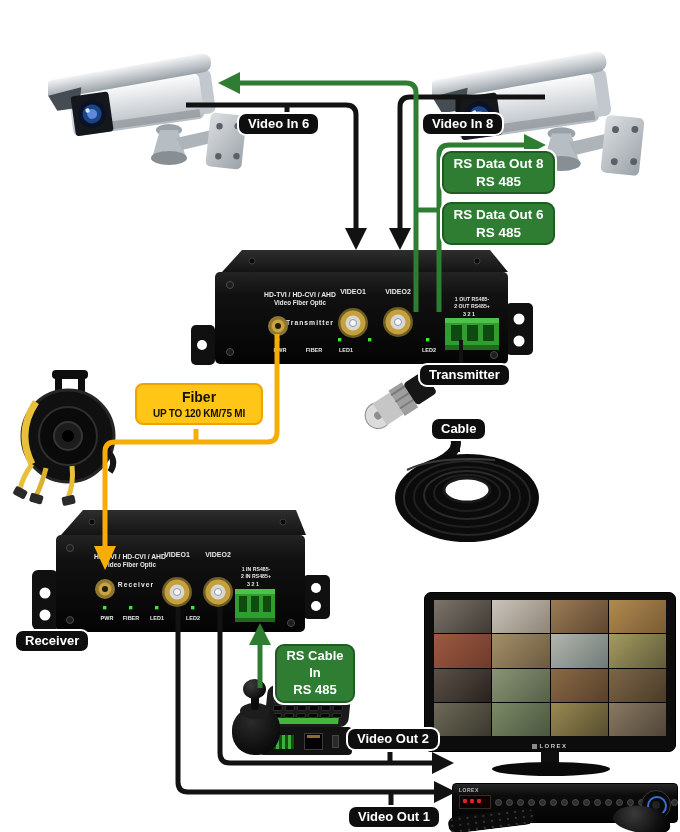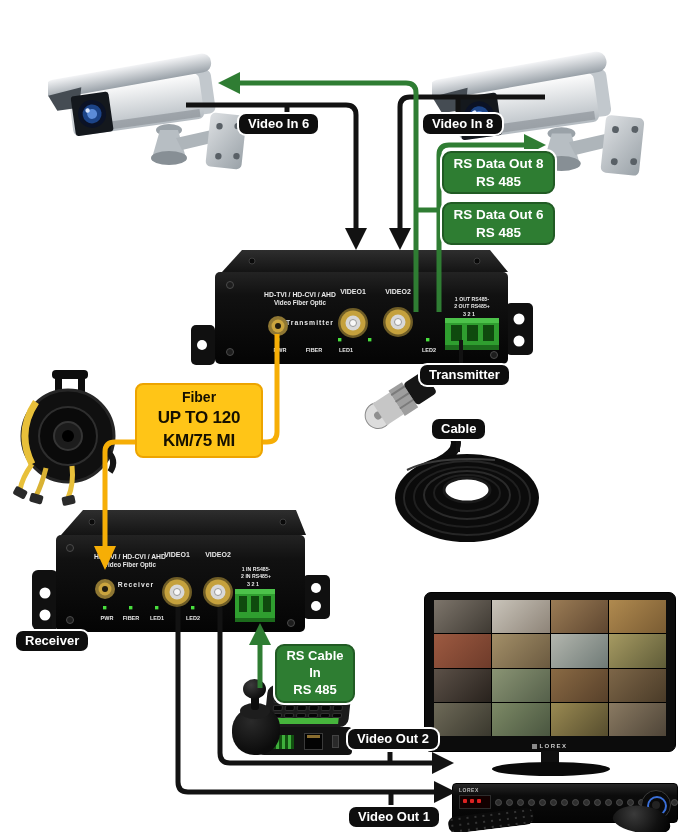--- a/index.html
+++ b/index.html
@@ -13,21 +13,21 @@
         font-size:13px;padding:2px 9px 3px;border-radius:7px;box-shadow:0 0 0 2px #fff;
         white-space:nowrap;}
   .glabel{position:absolute;z-index:40;background:#2e7d32;border:2px solid #215b24;
           color:#fff;font-weight:bold;font-size:13.5px;text-align:center;line-height:1.3;
           border-radius:9px;padding:2px 5px;box-shadow:0 0 0 2px #fff;}
   .glabel.small{font-size:13px;padding:2px 4px;}
   .ylabel{position:absolute;z-index:40;background:#ffc517;border:2px solid #eda400;
           color:#151000;font-weight:bold;text-align:center;border-radius:8px;
           padding:3px 4px;line-height:1.35;}
   .ylabel .l1{font-size:14px;}
-  .ylabel .l2{font-size:17px;letter-spacing:-0.2px;}
+  .ylabel .l2{font-size:10px;letter-spacing:-0.2px;}
   .dtx{fill:#e8e8e8;font-family:"Liberation Sans",sans-serif;font-weight:bold;}
   
   .monitor{position:absolute;left:424px;top:592px;width:252px;height:186px;z-index:10;}
   .mon-bezel{position:absolute;left:0;top:0;width:252px;height:160px;background:#0c0c0c;
              border-radius:7px;border:1px solid #000;box-sizing:border-box;}
   .mon-screen{position:absolute;left:9px;top:7px;right:9px;bottom:15px;background:#000;
               display:grid;grid-template-columns:repeat(4,1fr);grid-template-rows:repeat(4,1fr);
               gap:1px;}
   .mcell{width:100%;height:100%;}
   .mon-brand{position:absolute;left:0;right:0;bottom:2px;text-align:center;color:#c9c9c9;

